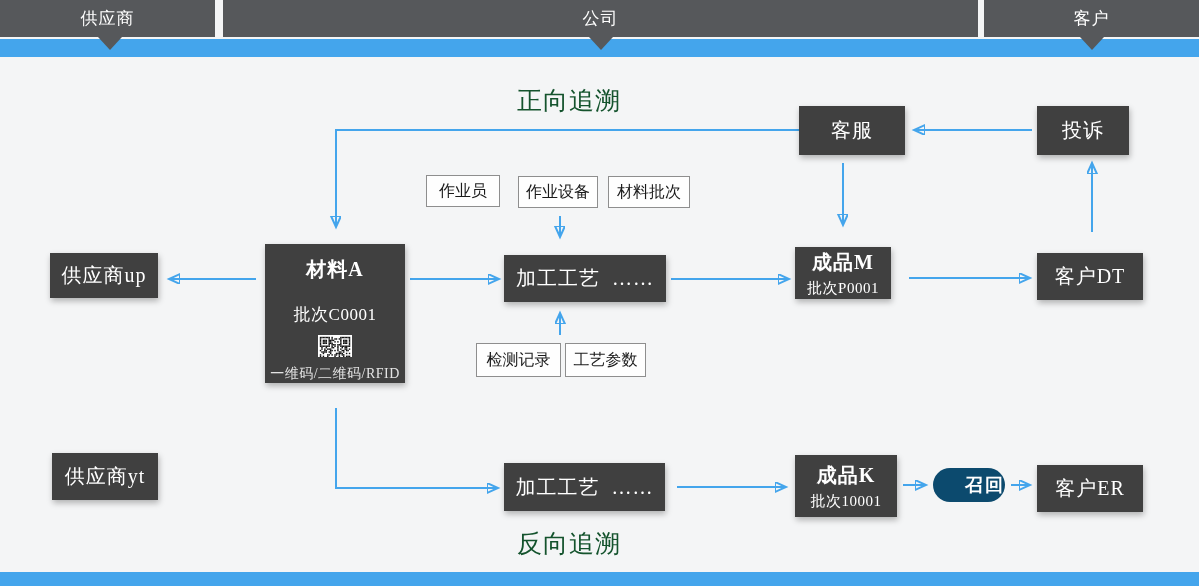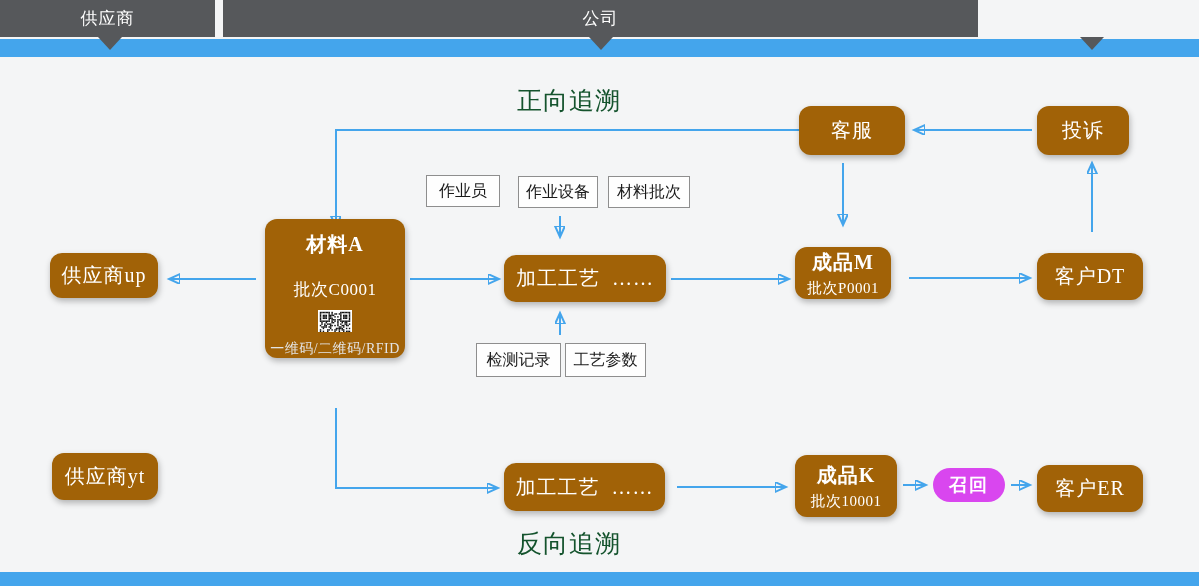--- a/index.html
+++ b/index.html
@@ -21,34 +21,34 @@
   }
   .bluebar{position:absolute; left:0; top:39px; width:1199px; height:18px; background:#44A5EC; z-index:4;}
   .bottombar{position:absolute; left:0; top:572px; width:1199px; height:14px; background:#44A5EC;}
   
   .flow-title{
     position:absolute; width:260px; text-align:center;
     color:#14532d; font-size:25px; letter-spacing:1px; z-index:3;
   }
   
   .node{
-    position:absolute; background:#a16207; color:#fff;
+    position:absolute; background:#404040; color:#fff;
     display:flex; flex-direction:column; align-items:center; justify-content:center;
-    box-shadow:1px 3px 6px rgba(0,0,0,0.28); z-index:2;border-radius:12px;
+    box-shadow:1px 3px 6px rgba(0,0,0,0.28); z-index:2;
   }
   .node-label{font-size:20px; white-space:pre; letter-spacing:1px;}
   .node-title{font-size:20px; font-weight:bold; letter-spacing:1px;}
   .node-sub{font-size:15px; margin-top:3px; letter-spacing:0.5px;}
   .node-caption{font-size:14px; color:#E3E3E3; letter-spacing:0.5px;}
   #node-material-a{justify-content:flex-start; padding-top:12px; box-sizing:border-box;}
   #node-material-a .node-sub{font-size:17px; margin-top:20px;}
   .qr{margin:9px auto 8px auto; display:block; background:#fff;}
   .pill{
-    position:absolute; background:#d946ef; color:#fff; border-radius:17px;
-    display:flex; align-items:center; justify-content:center;
+    position:absolute; background:#0c4a6e; color:#fff; border-radius:17px;
+    display:flex; align-items:center; justify-content:flex-end;
     font-size:18px; font-weight:bold; letter-spacing:2px; z-index:2;
   }
   
   .tag{
     position:absolute; background:#FEFEFE; border:1px solid #8E8E8E;
     display:flex; align-items:center; justify-content:center;
     color:#1a1a1a; font-size:16px; box-sizing:border-box; z-index:2;
   }
   
   .arrows{position:absolute; left:0; top:0; z-index:1; pointer-events:none;}
@@ -57,20 +57,23 @@
 </head>
 <body>
 
 <div id="stage">
 
   <div class="hseg" style="left:0;width:215px">
     <span>供应商</span>
   </div>
   <div class="hseg" style="left:223px;width:755px">
     <span>公司</span>
+  </div>
+  <div class="hseg" style="left:984px;width:215px">
+    <span>客户</span>
   </div>
   <div class="htri" style="left:98px"></div>
   <div class="htri" style="left:589px"></div>
   <div class="htri" style="left:1080px"></div>
   <div class="bluebar"></div>
   <div class="bottombar"></div>
 
   <div class="flow-title" style="left:439px;top:84px">正向追溯</div>
   <div class="flow-title" style="left:439px;top:527px">反向追溯</div>
 
@@ -99,21 +102,21 @@
   <div class="node" style="left:799px;top:106px;width:106px;height:49px">
     <div class="node-label">客服</div>
   </div>
   <div class="node" style="left:1037px;top:106px;width:92px;height:49px">
     <div class="node-label">投诉</div>
   </div>
   <div class="node" style="left:50px;top:253px;width:108px;height:45px">
     <div class="node-label">供应商up</div>
   </div>
 
-  <div class="node" id="node-material-a" style="left:265px;top:219px;width:140px;height:139px">
+  <div class="node" id="node-material-a" style="left:265px;top:244px;width:140px;height:139px">
     <div class="node-title">材料A</div>
     <div class="node-sub">批次C0001</div>
     <svg class="qr" id="qr-code" width="34" height="34">
         <rect width="34" height="34" fill="#fff"></rect>
         <rect x="1.80" y="1.80" width="1.45" height="1.45" fill="#111"></rect>
         <rect x="3.25" y="1.80" width="1.45" height="1.45" fill="#111"></rect>
         <rect x="4.70" y="1.80" width="1.45" height="1.45" fill="#111"></rect>
         <rect x="6.15" y="1.80" width="1.45" height="1.45" fill="#111"></rect>
         <rect x="7.60" y="1.80" width="1.45" height="1.45" fill="#111"></rect>
         <rect x="9.05" y="1.80" width="1.45" height="1.45" fill="#111"></rect>

